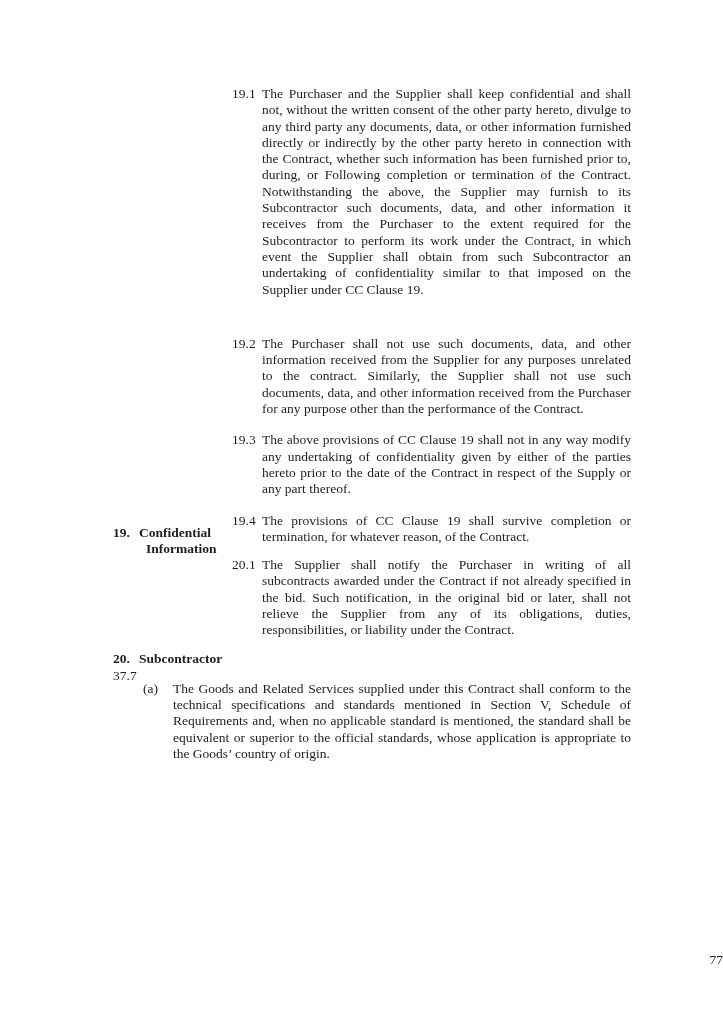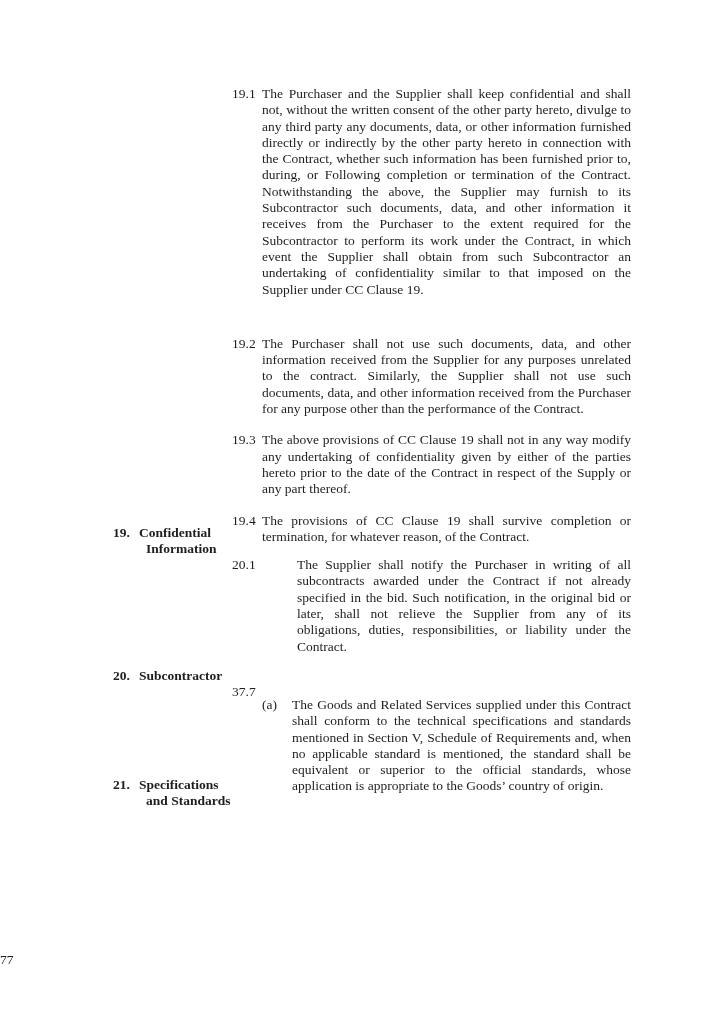--- a/index.html
+++ b/index.html
@@ -60,42 +60,42 @@
     width: 30px;
   }
   .sub-body {
     flex: 1;
     min-width: 0;
   }
   .sub-text {
     text-align: justify;
   }
   .sub.gap-xl { margin-bottom: 38px; }
-  .sub.gap-lg { margin-bottom: 29px; gap: 35px; }
+  .sub.gap-lg { margin-bottom: 29px; }
   .sub.gap-md { margin-bottom: 12px; }
   .subsub {
     display: flex;
     align-items: flex-start;
     margin-top: 13px;
   }
   .subsub-num {
     flex: none;
     width: 30px;
   }
   .subsub-text {
     flex: 1;
     min-width: 0;
     text-align: justify;
   }
   .page-footer {
     position: absolute;
     left: 0;
     right: 0;
     top: 952px;
-    text-align: left;
+    text-align: right;
     font-size: 13.5px;
   }
 </style>
 </head>
 <body>
 
 <div class="page">
   <main class="content">
 
     <section class="clause">
@@ -146,27 +146,20 @@
         <div class="sub gap-lg">
           <span class="sub-num">20.1</span>
           <div class="sub-body">
             <div class="sub-text">The Supplier shall notify the Purchaser in writing of all subcontracts awarded under the Contract if not already specified in the bid. Such notification, in the original bid or later, shall not relieve the Supplier from any of its obligations, duties, responsibilities, or liability under the Contract.</div>
           </div>
         </div>
       </div>
     </section>
 
     <section class="clause">
-      <div class="clause-label">
-        <div class="label-row">
-          <span class="label-num">21.</span>
-          <span>Specifications</span>
-        </div>
-        <div class="label-line2">and Standards</div>
-      </div>
       <div class="clause-body">
         <div class="sub">
           <span class="sub-num">37.7</span>
           <div class="sub-body">
             <div class="subsub">
               <span class="subsub-num">(a)</span>
               <div class="subsub-text">The Goods and Related Services supplied under this Contract shall conform to the technical specifications and standards mentioned in Section V, Schedule of Requirements and, when no applicable standard is mentioned, the standard shall be equivalent or superior to the official standards, whose application is appropriate to the Goods’ country of origin.</div>
             </div>
           </div>
         </div>

